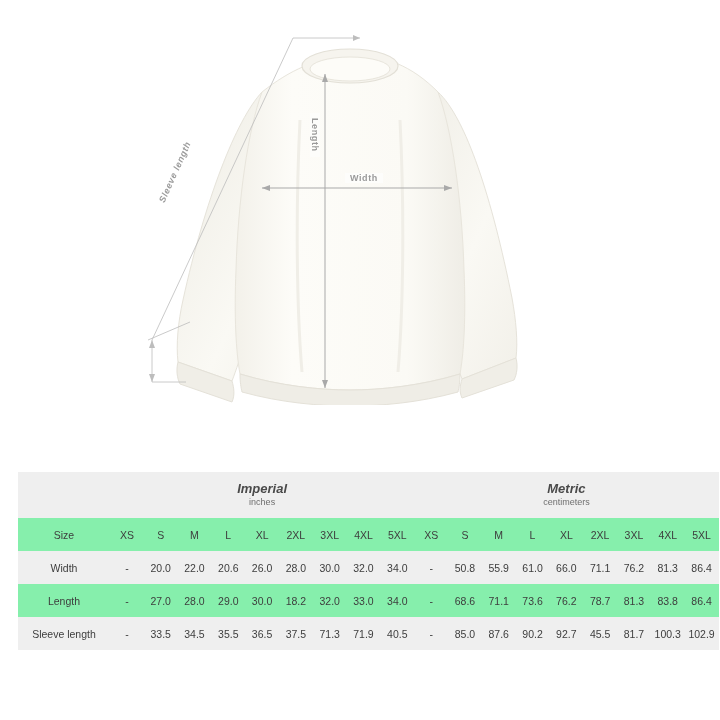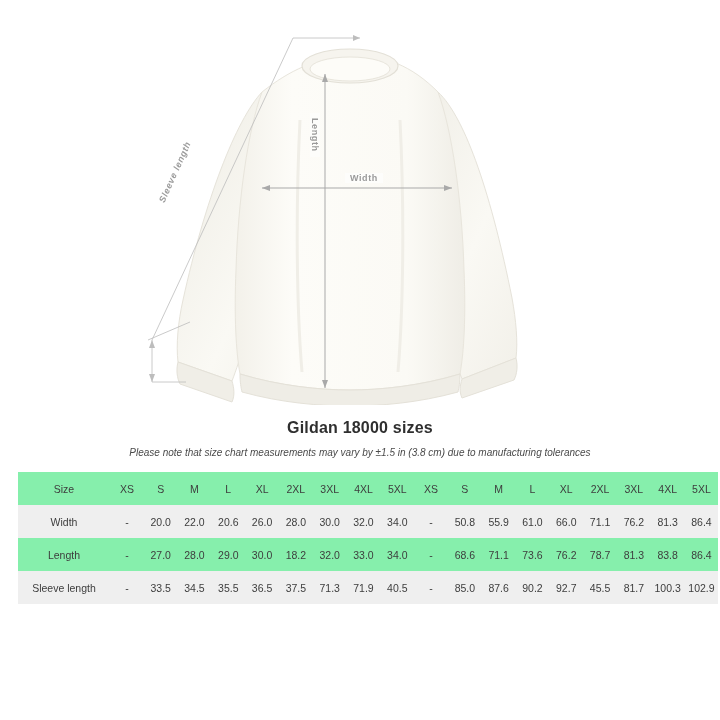--- a/index.html
+++ b/index.html
@@ -12,20 +12,21 @@
     background: #ffffff;
     font-family: "Liberation Sans", sans-serif;
     color: #3d3d3d;
     overflow: hidden;
   }
 
   .page {
     position: relative;
     width: 720px;
     height: 720px;
+    text-decoration: underline;
   }
 
   
   .illustration {
     position: relative;
     width: 720px;
     height: 405px;
     background: #ffffff;
     overflow: hidden;
   }
@@ -202,24 +203,20 @@
       <polygon points="152,340 149,348 155,348" fill="#bdbdbd"></polygon>
       <line x1="152" y1="382" x2="186" y2="382" stroke="#bdbdbd" stroke-width="0.8"></line>
       <line x1="148" y1="340" x2="190" y2="322" stroke="#bdbdbd" stroke-width="0.8"></line>
     </svg>
 
     <div class="dim-label width-label">Width</div>
     <div class="dim-label length-label">Length</div>
     <div class="dim-label sleeve-label">Sleeve length</div>
   </div>
 
-  <div class="title-block">
-    <h1 class="chart-title">Gildan 18000 sizes</h1>
-    <p class="chart-note">Please note that size chart measurements may vary by ±1.5 in (3.8 cm) due to manufacturing tolerances</p>
-  </div>
 
   <div class="table-wrap">
     <table class="size-table">
       <colgroup>
         <col class="size-col">
         <col class="data-col">
           <col class="data-col">
           <col class="data-col">
           <col class="data-col">
           <col class="data-col">
@@ -232,20 +229,31 @@
           <col class="data-col">
           <col class="data-col">
           <col class="data-col">
         <col class="data-col">
           <col class="data-col">
           <col class="data-col">
           <col class="data-col">
       </colgroup>
       <tbody>
 
+        <tr class="band-grey">
+          <td class="unit-cell"></td>
+          <td class="unit-cell" colspan="9">
+            <span class="unit-title">Imperial</span>
+            <span class="unit-sub">inches</span>
+          </td>
+          <td class="unit-cell" colspan="9">
+            <span class="unit-title">Metric</span>
+            <span class="unit-sub">centimeters</span>
+          </td>
+        </tr>
 
         <tr class="band-white">
           <td class="row-head">Size</td>
           <td class="col-head">XS</td>
           <td class="col-head">S</td>
           <td class="col-head">M</td>
           <td class="col-head">L</td>
           <td class="col-head">XL</td>
           <td class="col-head">2XL</td>
           <td class="col-head">3XL</td>

